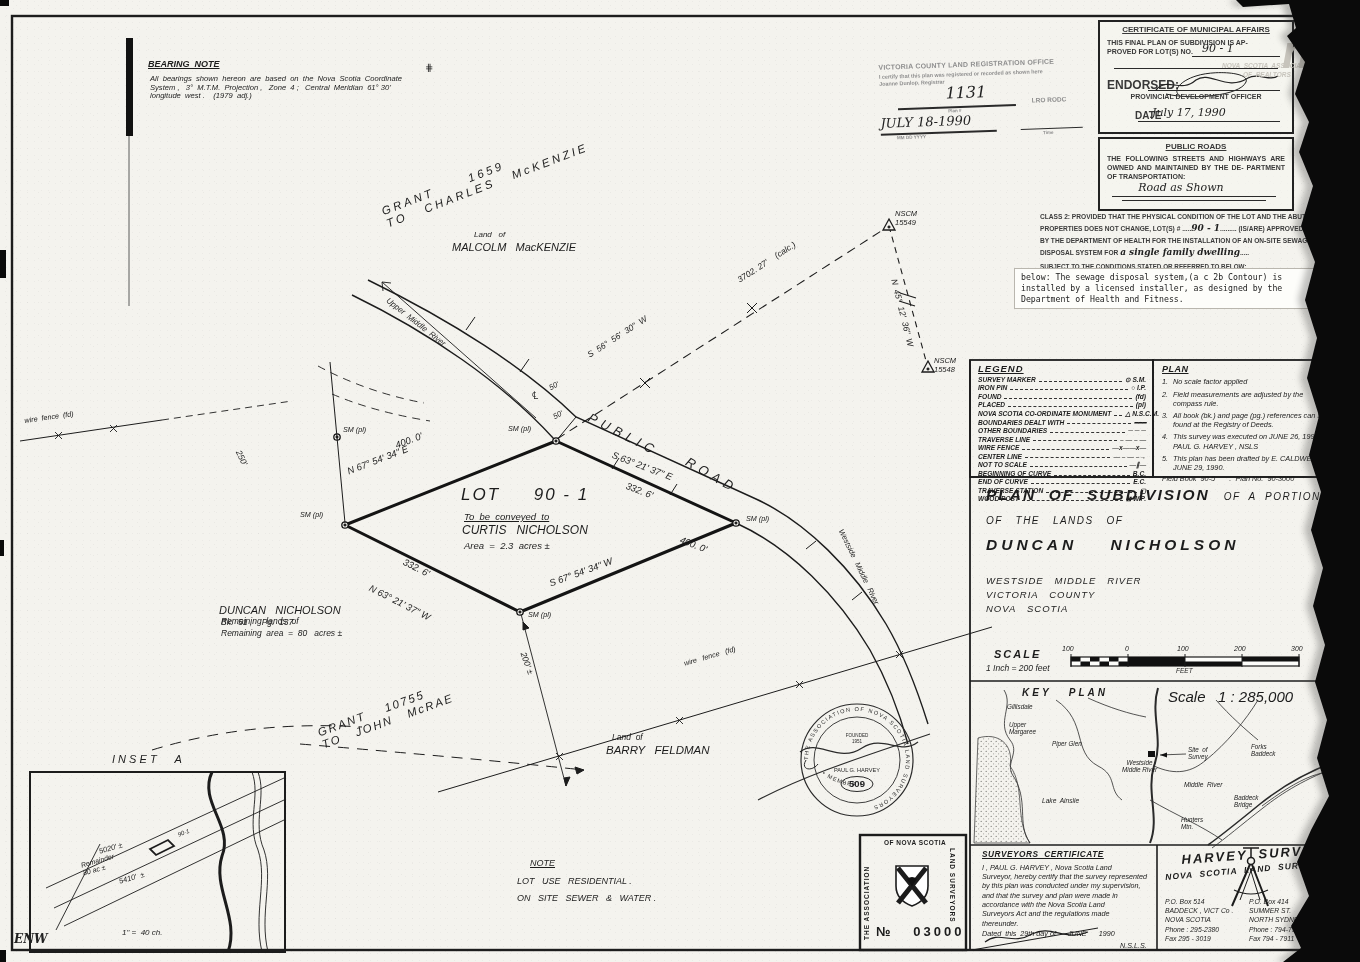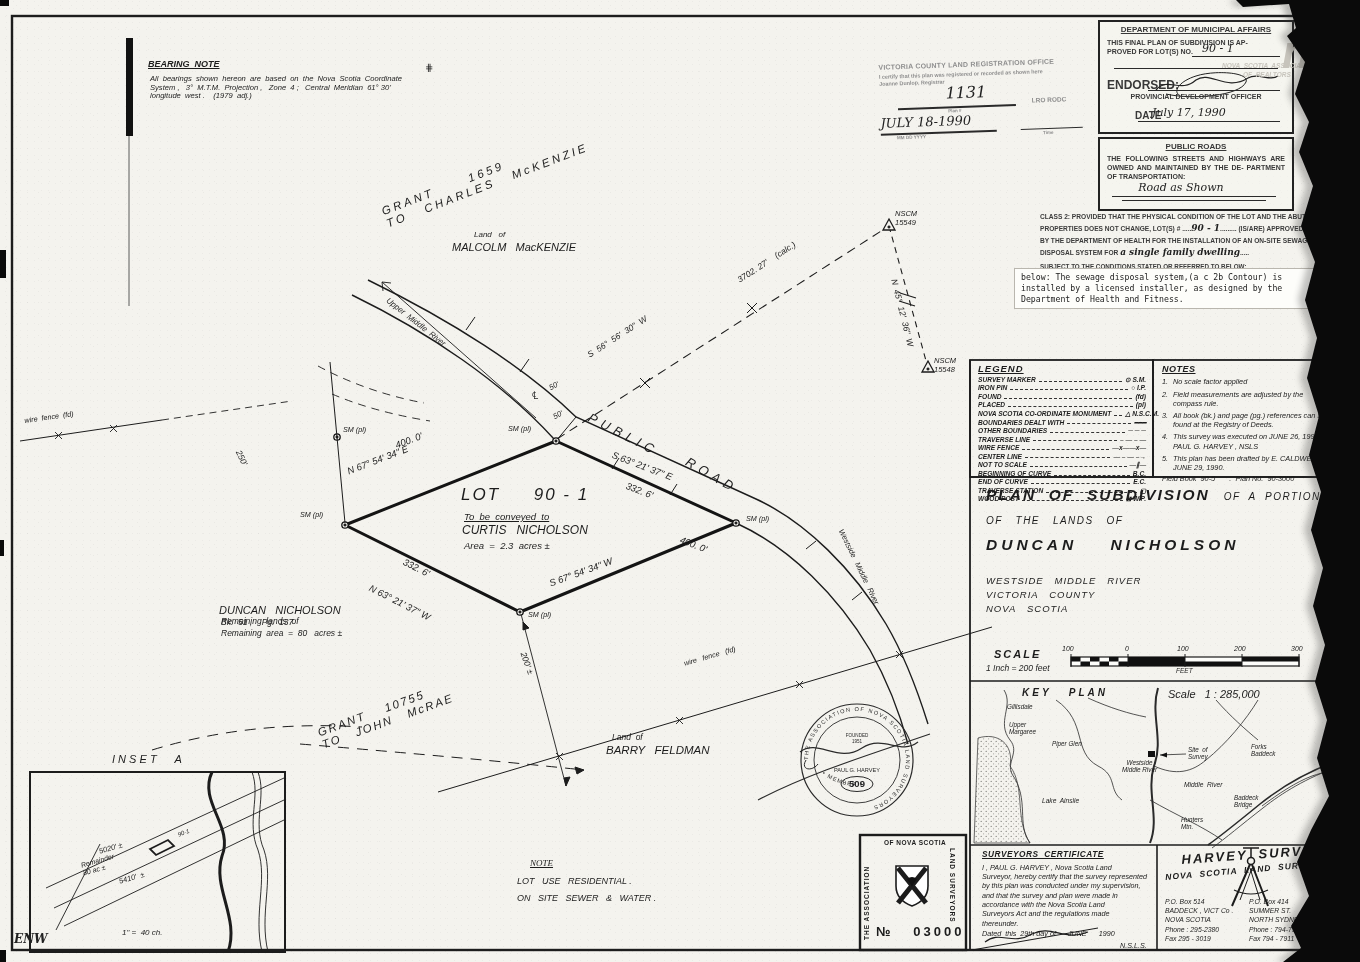--- a/index.html
+++ b/index.html
@@ -232,21 +232,21 @@
     <div class="abs" style="left:68px;top:47px;font-size:4.6px;font-weight:bold;">Plan #</div>
     <div class="abs" style="left:152px;top:38px;font-size:6.5px;font-weight:bold;">LRO   RODC</div>
     <div class="abs hw" style="left:0px;top:52px;font-size:13px;">JULY 18-1990</div>
     <div class="uline" style="left:0px;top:70px;width:116px;border-top-width:2px;"></div>
     <div class="abs" style="left:16px;top:72px;font-size:4.6px;font-weight:bold;">MM   DD   YYYY</div>
     <div class="uline" style="left:140px;top:70px;width:62px;"></div>
     <div class="abs" style="left:162px;top:72px;font-size:4.6px;font-weight:bold;">Time</div>
   </div>
 
   <div class="box" style="left:1098px;top:20px;width:192px;height:110px;">
-    <div class="abs typed u" style="left:0;right:0;top:3px;text-align:center;font-size:8px;">DEPARTMENT OF MUNICIPAL AFFAIRS</div>
+    <div class="abs typed u" style="left:0;right:0;top:3px;text-align:center;font-size:8px;">CERTIFICATE OF MUNICIPAL AFFAIRS</div>
     <div class="abs typed" style="left:7px;top:17px;font-size:7px;">THIS  FINAL  PLAN  OF  SUBDIVISION  IS  AP-</div>
     <div class="abs typed" style="left:7px;top:26px;font-size:7px;">PROVED FOR LOT(S) NO.</div>
     <div class="abs hw" style="left:102px;top:20px;font-size:11px;">90 - 1</div>
     <div class="uline" style="left:92px;top:34px;width:88px;"></div>
     <div class="uline" style="left:14px;top:46px;width:164px;"></div>
     <div class="abs typed" style="left:7px;top:56px;font-size:12px;">ENDORSED:</div>
     <svg class="abs" style="left:48px;top:44px;" width="136" height="34" viewBox="0 0 136 34">
       <path d="M8,24 C20,10 32,28 48,14 C62,4 78,26 100,12 C110,6 122,16 130,10" stroke="#222" fill="none" stroke-width="1.2"></path>
       <path d="M18,28 C44,34 92,30 98,16 C102,6 66,4 48,10 C32,15 26,24 30,28" stroke="#222" fill="none" stroke-width="1"></path>
     </svg>
@@ -352,21 +352,21 @@
         </div>
         <div class="lg-row">
           <span class="lg-label">WOOD POST</span>
           <span class="lg-leader"></span>
           <span class="lg-symbol">⊠ W.P.</span>
         </div>
       </div>
   </div>
 
   <div class="abs" style="left:1162px;top:364px;width:172px;height:108px;">
-    <div class="lbl i b u" style="position:static;font-size:9px;letter-spacing:.5px;margin-bottom:3px;">NOTES</div>
+    <div class="lbl i b u" style="position:static;font-size:9px;letter-spacing:.5px;margin-bottom:3px;">PLAN</div>
     <div id="notes-rows">
         <div class="nt-row">
           <span class="nt-num">1.</span>
           <span class="nt-text">No scale factor applied</span>
         </div>
         <div class="nt-row">
           <span class="nt-num">2.</span>
           <span class="nt-text">Field measurements are adjusted by the compass rule.</span>
         </div>
         <div class="nt-row">
@@ -400,21 +400,21 @@
   <div class="lbl i b" style="left:994px;top:648px;font-size:11px;letter-spacing:2px;">SCALE</div>
   <div class="lbl i" style="left:986px;top:664px;font-size:8.5px;">1 Inch = 200 feet</div>
   <div class="lbl i" style="left:1062px;top:645px;font-size:7px;">100</div>
   <div class="lbl i" style="left:1125px;top:645px;font-size:7px;">0</div>
   <div class="lbl i" style="left:1177px;top:645px;font-size:7px;">100</div>
   <div class="lbl i" style="left:1234px;top:645px;font-size:7px;">200</div>
   <div class="lbl i" style="left:1291px;top:645px;font-size:7px;">300</div>
   <div class="lbl i" style="left:1176px;top:667px;font-size:6.5px;">FEET</div>
 
   <div class="lbl i b" style="left:1022px;top:687px;font-size:10px;letter-spacing:3px;">KEY   PLAN</div>
-  <div class="lbl i" style="left:1168px;top:688px;font-size:11px;">Scale   1 : 285,000</div>
+  <div class="lbl i" style="left:1168px;top:688px;font-size:15px;">Scale   1 : 285,000</div>
 
   <div class="abs" style="left:982px;top:850px;width:168px;">
     <div class="lbl i b u" style="position:static;font-size:8.3px;letter-spacing:.5px;">SURVEYORS  CERTIFICATE</div>
     <div class="lbl i prewrap" style="position:static;font-size:7.2px;line-height:1.3;margin-top:3px;white-space:pre-line;">I , PAUL G. HARVEY  , Nova Scotia Land
 Surveyor, hereby certify that the survey represented
 by this plan was conducted under my supervision,
 and that the survey and plan were made in
 accordance with the Nova Scotia Land
 Surveyors Act and the regulations made
 thereunder.</div>
@@ -487,21 +487,21 @@
       <div class="lbl i" style="left: 221px; top: 593px; font-size: 8.5px; margin-top: 24px;">Remaining  lands  of</div>
       <div class="lbl i" style="left: 219px; top: 604px; font-size: 11px;">DUNCAN   NICHOLSON</div>
       <div class="lbl i" style="left: 221px; top: 618px; font-size: 8.5px;">Bk.  51 ,    Pg.  137</div>
       <div class="lbl i" style="left: 221px; top: 629px; font-size: 8.5px;">Remaining  area  =  80   acres ±</div>
       <div class="lbl i" style="left: 527px; top: 651px; font-size: 8.5px; transform: rotate(70deg);">200' ±</div>
       <div class="lbl i" style="left: 683px; top: 660px; font-size: 7.2px; transform: rotate(-16deg);">wire   fence   (fd)</div>
       <div class="lbl i" style="left: 316px; top: 727px; font-size: 11.5px; letter-spacing: 2px; transform: rotate(-20deg);">GRANT    10755
 TO   JOHN   McRAE</div>
       <div class="lbl i" style="left: 612px; top: 733px; font-size: 8.5px;">Land  of</div>
       <div class="lbl i" style="left: 606px; top: 744px; font-size: 11.5px;">BARRY   FELDMAN</div>
-      <div class="lbl i u" style="left: 530px; top: 858px; font-size: 9px; font-family: Liberation Serif, serif;">NOTE</div>
+      <div class="lbl i u" style="left: 530px; top: 858px; font-size: 9px;">NOTE</div>
       <div class="lbl i" style="left: 517px; top: 876px; font-size: 9px;">LOT   USE   RESIDENTIAL .</div>
       <div class="lbl i" style="left: 517px; top: 893px; font-size: 9px;">ON   SITE   SEWER   &amp;   WATER .</div>
       <div class="lbl i" style="left: 844px; top: 528px; font-size: 7.5px; transform: rotate(64deg);">Westside   Middle   River</div>
       <div class="lbl i" style="left: 112px; top: 753px; font-size: 11px;">I N S E T      A</div>
       <div class="lbl i" style="left: 98px; top: 848px; font-size: 7.5px; transform: rotate(-16deg);">5020' ±</div>
       <div class="lbl i" style="left: 80px; top: 862px; font-size: 7px; transform: rotate(-16deg);">Remainder
 80 ac ±</div>
       <div class="lbl i" style="left: 118px; top: 878px; font-size: 7.5px; transform: rotate(-16deg);">5410'  ±</div>
       <div class="lbl i" style="left: 177px; top: 832px; font-size: 6px; transform: rotate(-20deg);">90-1</div>
       <div class="lbl i" style="left: 122px; top: 928px; font-size: 8px;">1" =  40 ch.</div>

